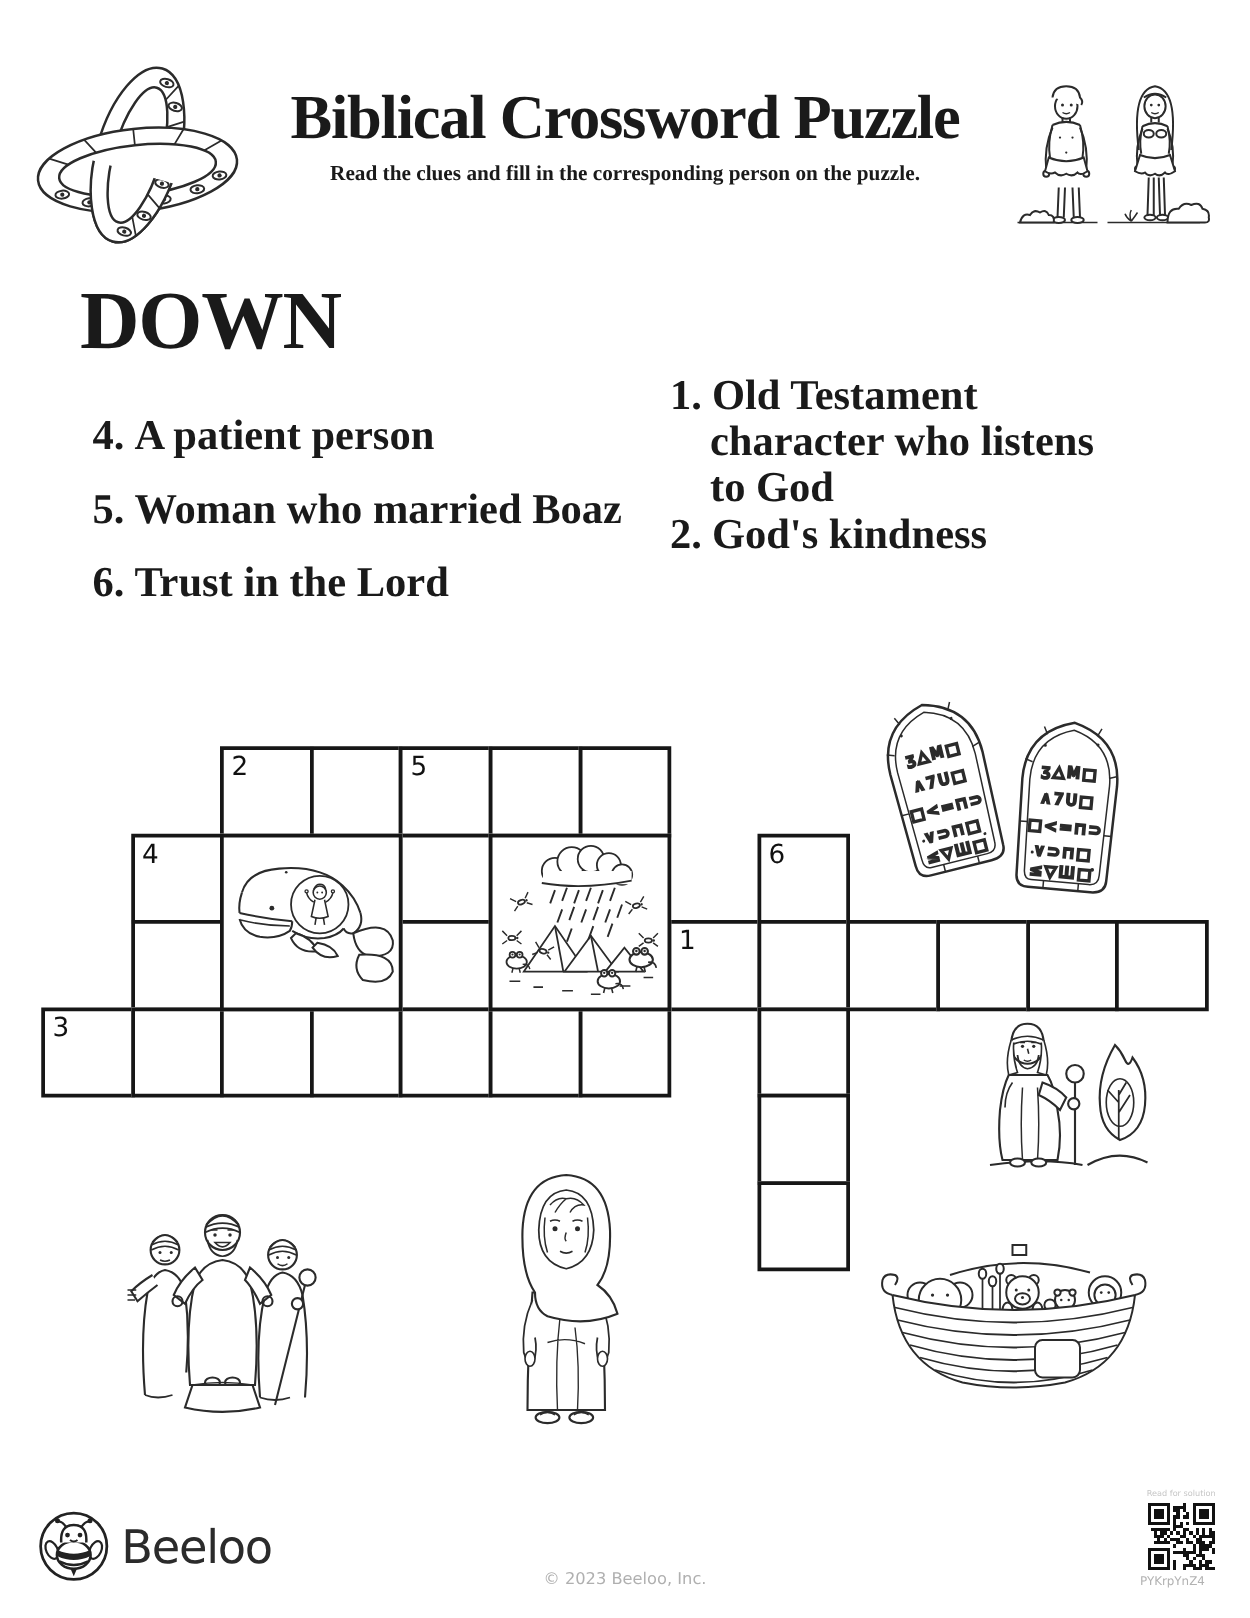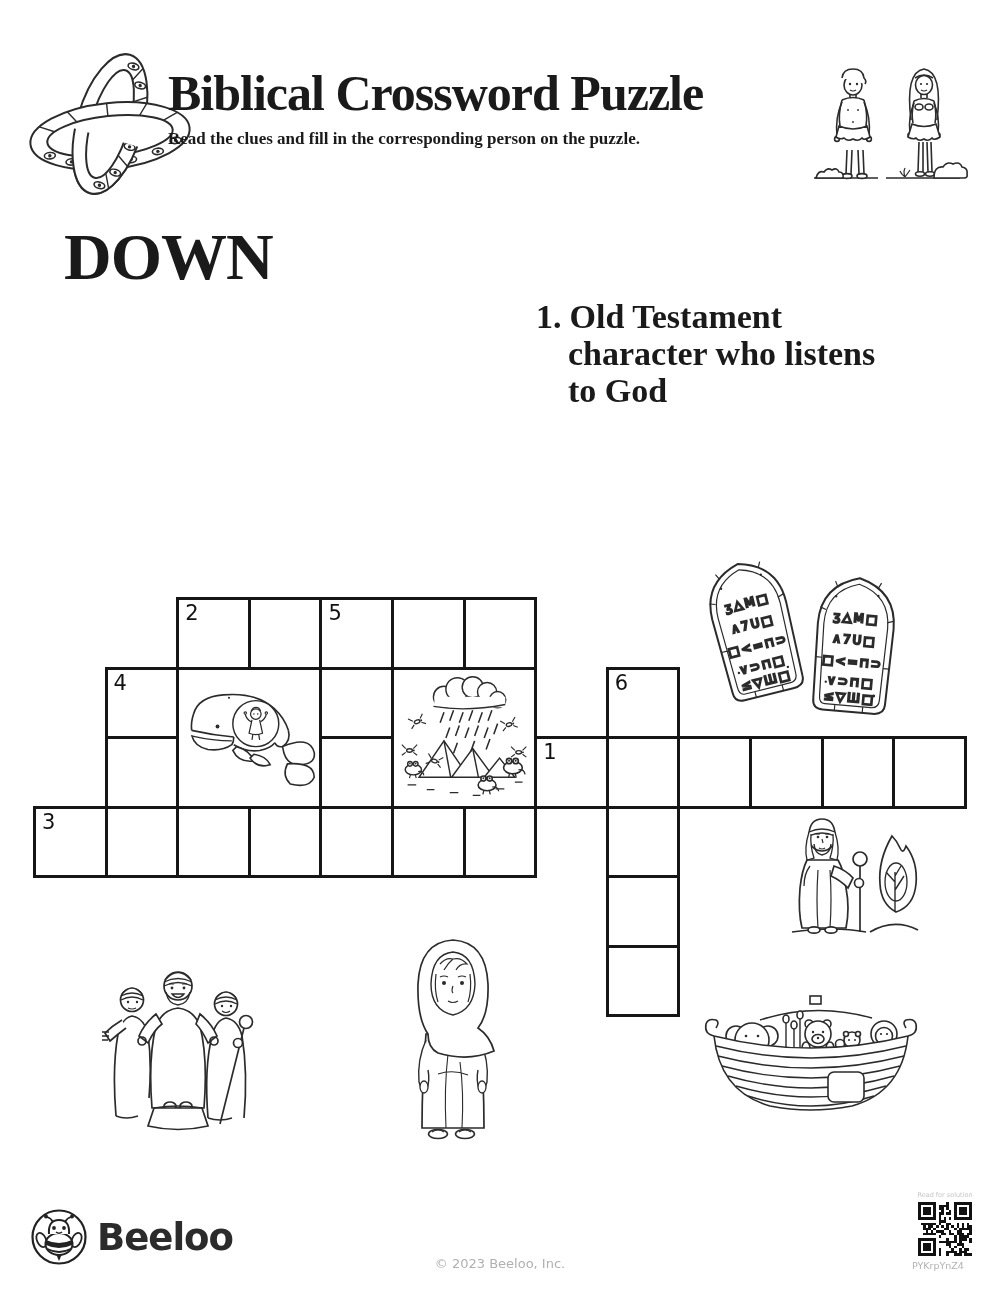--- a/index.html
+++ b/index.html
@@ -1,36 +1,36 @@
 <!DOCTYPE html>
 <html><head>
 <meta charset="utf-8">
 <style>
   html,body{margin:0;padding:0;background:#ffffff;}
   .page{position:relative;width:1000px;height:1294px;background:#fff;overflow:hidden;
         font-family:"Liberation Serif","DejaVu Serif",serif;color:#1a1a1a;}
   .abs{position:absolute;}
   
-  .title-wrap{left:168px;top:66px;width:664px;text-align:left;}
+  .title-wrap{left:168px;top:66px;width:664px;text-align:center;}
   .title{font-weight:bold;font-size:50px;letter-spacing:-1px;line-height:1.1;}
   .subtitle{margin-top:8px;font-weight:bold;font-size:17px;letter-spacing:0;}
   
   .section-h{font-weight:bold;font-size:66px;line-height:1;letter-spacing:-1px;}
   .clues{font-weight:bold;font-size:34px;}
   .down-list .clue{margin-bottom:21px;white-space:nowrap;}
   .across-list{width:372px;line-height:37px;}
   .across-list .clue{padding-left:32px;text-indent:-32px;}
   .clue .num{margin-right:8px;}
   
   .cell,.iblock{position:absolute;background:#fff;border:3px solid #161616;box-sizing:border-box;}
   .cellnum{position:absolute;top:0px;left:6px;font-family:"DejaVu Sans","Liberation Sans",sans-serif;
            font-size:21px;line-height:27px;color:#111;}
   .iblock svg{position:absolute;left:0;top:0;width:100%;height:100%;}
   
-  .brand{font-family:"DejaVu Sans","Liberation Sans",sans-serif;font-weight:bold;
+  .brand{font-family:"DejaVu Sans","Liberation Sans",sans-serif;font-weight:normal;
          font-size:37px;letter-spacing:-1px;color:#2b2b2b;line-height:1;}
   .copyright{font-family:"DejaVu Sans","Liberation Sans",sans-serif;font-size:13px;color:#b0b0b0;
              width:220px;text-align:center;}
   .qr-label{font-family:"DejaVu Sans","Liberation Sans",sans-serif;font-size:6.5px;color:#c6c6c6;
             width:66px;text-align:center;}
   .qr-code-text{font-family:"DejaVu Sans","Liberation Sans",sans-serif;font-size:9.5px;color:#b2b2b2;
             width:66px;text-align:left;}
   svg{display:block;}
   svg text{font-family:"DejaVu Sans","Liberation Sans",sans-serif;}
   .glyphrow{font-size:12px;letter-spacing:2px;fill:#333;}
@@ -116,23 +116,29 @@
     <path d="M106,64 q12,5 24,0 l4,13 q-6,4 -8,1 q-4,4 -8,1 q-5,3 -8,-1 q-3,2 -8,-1 z" fill="#fff"></path>
     <path d="M113,82 L112,112 M117,82 L117,112 M121,82 L122,112 M125,82 L126,112"></path>
     <ellipse cx="114" cy="114" rx="4.5" ry="2.2" fill="#fff"></ellipse>
       <ellipse cx="124" cy="114" rx="4.5" ry="2.2" fill="#fff"></ellipse>
     <path d="M10,118 q2,-8 8,-6 q3,-5 8,-2 q5,-3 7,2 q5,0 4,6 z" fill="#fff"></path>
     <path d="M128,118 q0,-12 9,-11 q4,-6 10,-3 q7,-3 9,3 q6,1 5,7 q1,4 -3,4 z" fill="#fff"></path>
     <path d="M99,117 q-2,-5 0,-9 m0,9 q3,-4 5,-7 m-5,7 q-4,-3 -5,-6" stroke-width="1.2"></path>
   </svg>
 
   <div class="abs section-h" style="left:64px;top:224px">DOWN</div>
+  <div class="abs clues down-list" style="left:74px;top:330px">
+    <div class="clue"><span class="num">4.</span><span>A patient person</span></div>
+    <div class="clue"><span class="num">5.</span><span>Woman who married Boaz</span></div>
+    <div class="clue"><span class="num">6.</span><span>Trust in the Lord</span></div>
+  </div>
 
   <div class="abs clues across-list" style="left:536px;top:298px">
     <div class="clue"><span class="num">1.</span><span>Old Testament character who listens to God</span></div>
+    <div class="clue"><span class="num">2.</span><span>God's kindness</span></div>
   </div>
 
   <div id="grid" class="abs" style="left:0;top:0">
       <div class="cell" style="left: 176.2px; top: 597px; width: 74.6px; height: 72.5px;">
         <span class="cellnum">2</span>
       </div>
       <div class="cell" style="left: 247.8px; top: 597px; width: 74.6px; height: 72.5px;"></div>
       <div class="cell" style="left: 319.4px; top: 597px; width: 74.6px; height: 72.5px;">
         <span class="cellnum">5</span>
       </div>

